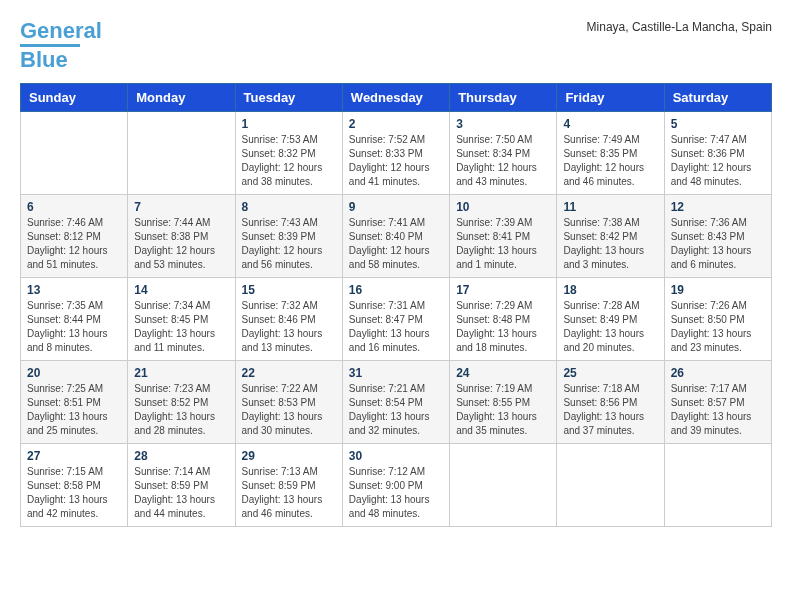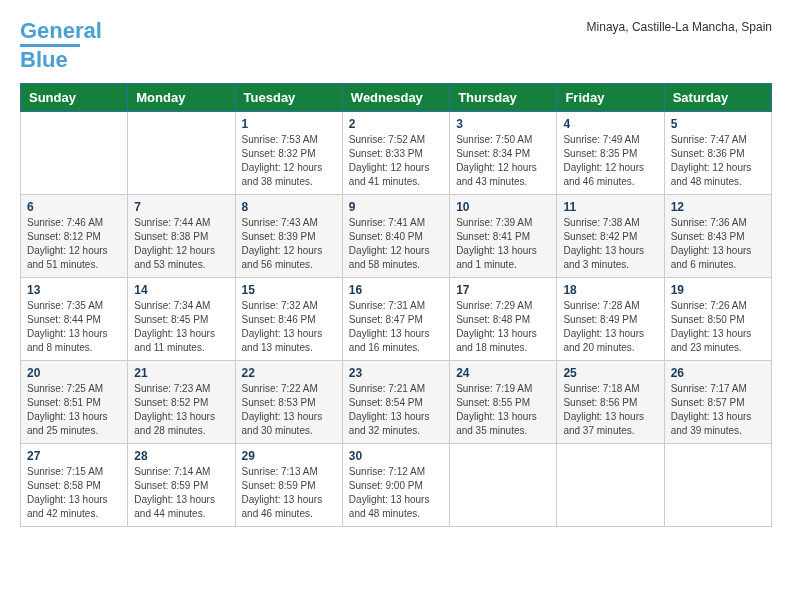--- a/index.html
+++ b/index.html
@@ -47,21 +47,21 @@
     .location-title {
       font-size: 12px;
       color: #333;
     }
     .calendar {
       width: 100%;
       border-collapse: collapse;
       border: 1px solid #ccc;
     }
     .calendar th {
-      background: #15803d;
+      background: #1d4ed8;
       color: #fff;
       font-size: 13px;
       font-weight: bold;
       padding: 6px 8px;
       text-align: left;
       border: 1px solid #2e6da4;
     }
     .calendar td {
       vertical-align: top;
       border: 1px solid #ccc;
@@ -255,21 +255,21 @@
 Sunset: 8:52 PM
 Daylight: 13 hours and 28 minutes.</div>
         </td>
         <td>
           <span class="day-number">22</span>
           <div class="day-detail" style="white-space: pre-line;">Sunrise: 7:22 AM
 Sunset: 8:53 PM
 Daylight: 13 hours and 30 minutes.</div>
         </td>
         <td>
-          <span class="day-number">23</span>
+          <span class="day-number">31</span>
           <div class="day-detail" style="white-space: pre-line;">Sunrise: 7:21 AM
 Sunset: 8:54 PM
 Daylight: 13 hours and 32 minutes.</div>
         </td>
         <td>
           <span class="day-number">24</span>
           <div class="day-detail" style="white-space: pre-line;">Sunrise: 7:19 AM
 Sunset: 8:55 PM
 Daylight: 13 hours and 35 minutes.</div>
         </td>

